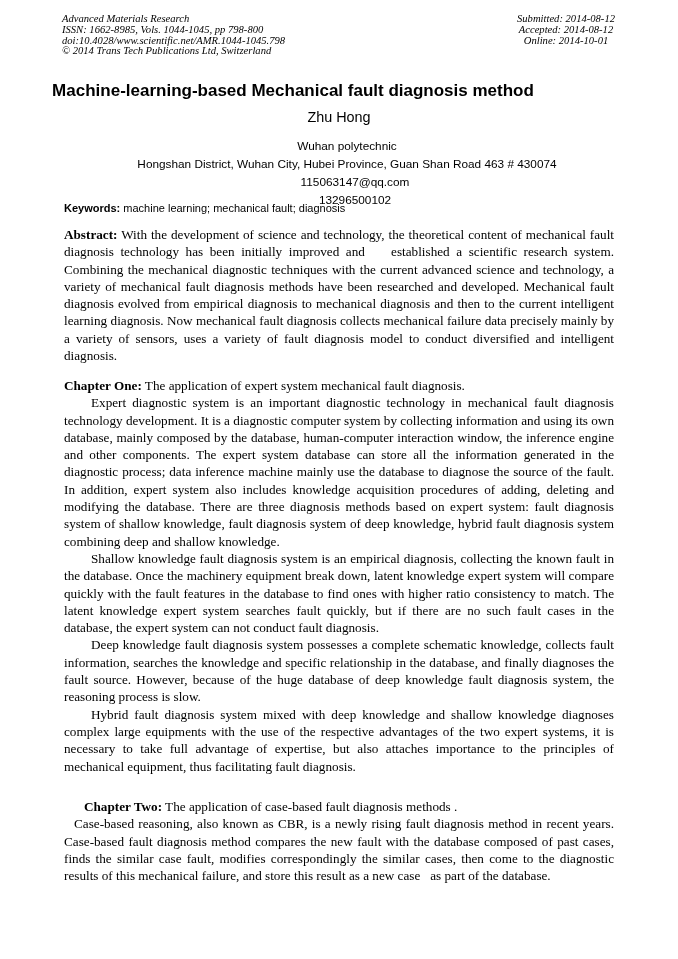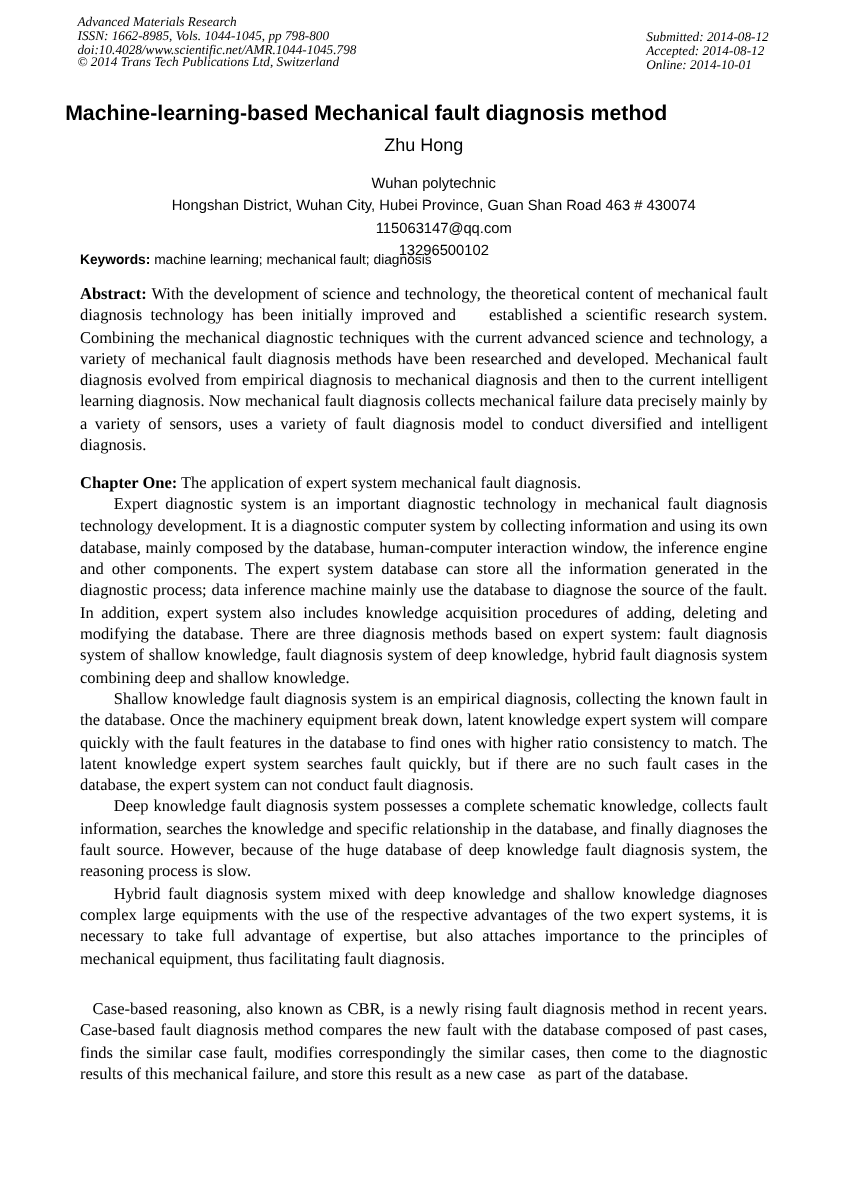--- a/index.html
+++ b/index.html
@@ -6,23 +6,23 @@
     body {
       width: 678px; height: 959px; overflow: hidden; position: relative;
       color: #000; font-family: "Liberation Serif", serif;
     }
     .hdr-left {
       position: absolute; left: 62px; top: 14px;
       font-family: "Liberation Serif", serif; font-style: italic;
       font-size: 10.6px; line-height: 10.8px;
     }
     .hdr-right {
-      position: absolute; right: 63px; top: 14px; text-align: left;
+      position: absolute; right: 63px; top: 14px; text-align: center;
       font-family: "Liberation Serif", serif; font-style: italic;
-      font-size: 10.6px; line-height: 10.8px; margin-top: 12px;
+      font-size: 10.6px; line-height: 10.8px;
     }
     .hdr-line { display: block; white-space: nowrap; }
     .title {
       position: absolute; left: 0; width: 586px; top: 81px; text-align: center;
       font-family: "Liberation Sans", sans-serif; font-weight: bold;
       font-size: 17px; line-height: 19px;
     }
     .author {
       position: absolute; left: 0; width: 678px; top: 108px; text-align: center;
       font-family: "Liberation Sans", sans-serif; font-size: 14.4px; line-height: 18px;
@@ -89,14 +89,15 @@
 
 <div class="body-text" id="ch1">
   <p class="heading"><span class="lead">Chapter One:</span><span> The application of expert system mechanical fault diagnosis.</span></p>
   <p class="indent">Expert diagnostic system is an important diagnostic technology in mechanical fault diagnosis technology development. It is a diagnostic computer system by collecting information and using its own database, mainly composed by the database, human-computer interaction window, the inference engine and other components. The expert system database can store all the information generated in the diagnostic process; data inference machine mainly use the database to diagnose the source of the fault. In addition, expert system also includes knowledge acquisition procedures of adding, deleting and modifying the database. There are three diagnosis methods based on expert system: fault diagnosis system of shallow knowledge, fault diagnosis system of deep knowledge, hybrid fault diagnosis system combining deep and shallow knowledge.</p>
   <p class="indent">Shallow knowledge fault diagnosis system is an empirical diagnosis, collecting the known fault in the database. Once the machinery equipment break down, latent knowledge expert system will compare quickly with the fault features in the database to find ones with higher ratio consistency to match. The latent knowledge expert system searches fault quickly, but if there are no such fault cases in the database, the expert system can not conduct fault diagnosis.</p>
   <p class="indent">Deep knowledge fault diagnosis system possesses a complete schematic knowledge, collects fault information, searches the knowledge and specific relationship in the database, and finally diagnoses the fault source. However, because of the huge database of deep knowledge fault diagnosis system, the reasoning process is slow.</p>
   <p class="indent">Hybrid fault diagnosis system mixed with deep knowledge and shallow knowledge diagnoses complex large equipments with the use of the respective advantages of the two expert systems, it is necessary to take full advantage of expertise, but also attaches importance to the principles of mechanical equipment, thus facilitating fault diagnosis.</p>
 </div>
 
 <div class="body-text" id="ch2">
+  <p class="heading"><span class="lead">Chapter Two:</span><span> The application of case-based fault diagnosis methods .</span></p>
   <p class="indent-sm">Case-based reasoning, also known as CBR, is a newly rising fault diagnosis method in recent years. Case-based fault diagnosis method compares the new fault with the database composed of past cases, finds the similar case fault, modifies correspondingly the similar cases, then come to the diagnostic results of this mechanical failure, and store this result as a new case&nbsp;&nbsp; as part of the database.</p>
 </div>
 
 </body></html>

